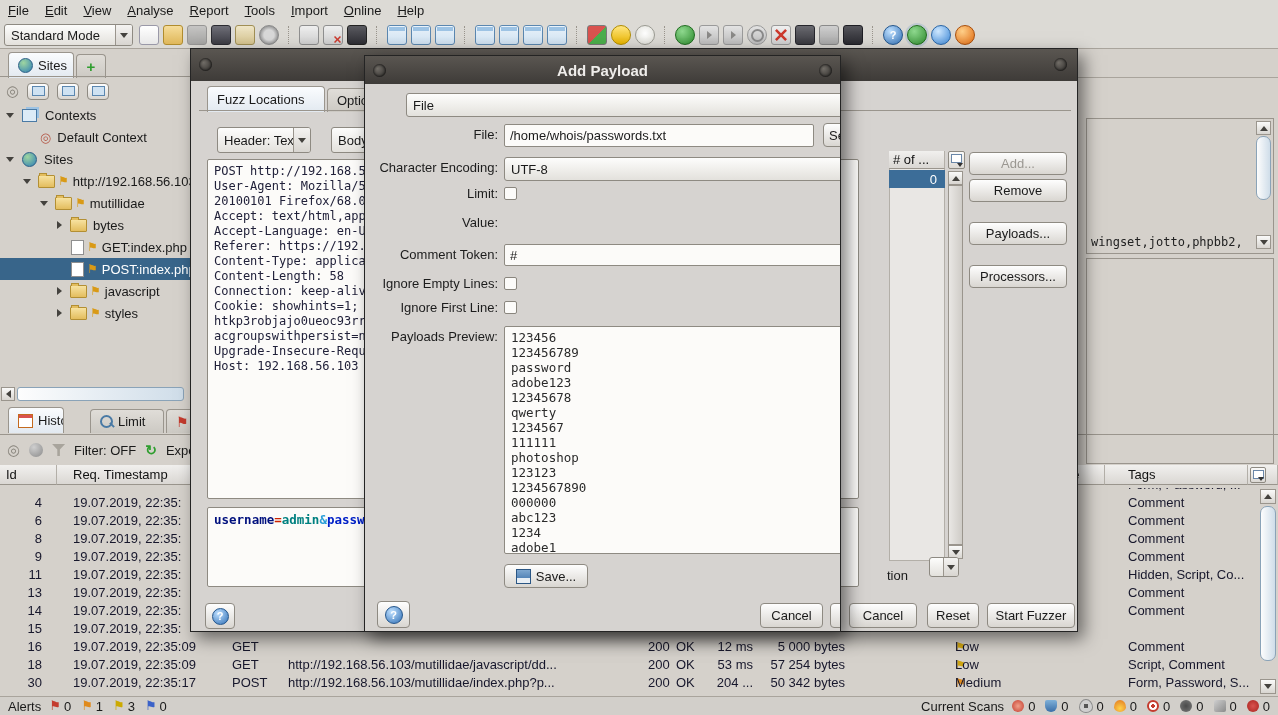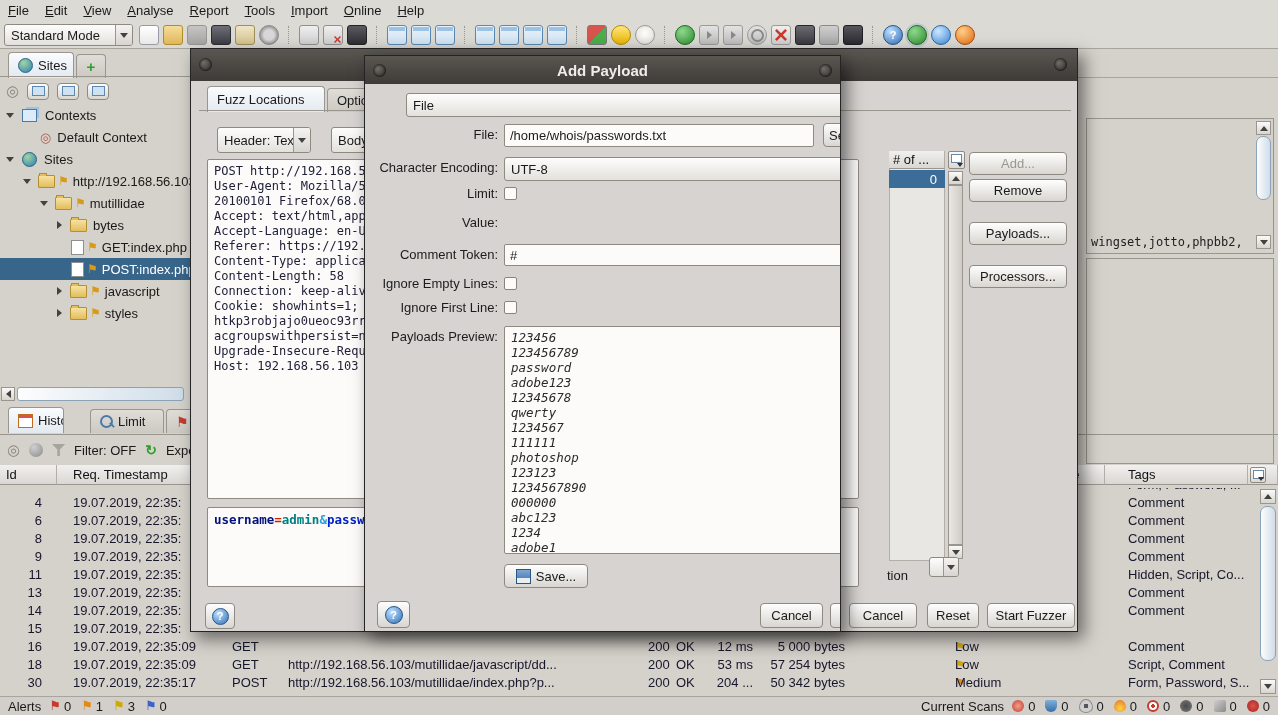--- a/index.html
+++ b/index.html
@@ -578,21 +578,21 @@
       <span>#</span>
     </div>
 
     <div class="plabel" style="left:2px;width:131px;top:220px;">Ignore Empty Lines:</div>
     <div class="cb abs" style="left:139px;top:221px;"></div>
 
     <div class="plabel" style="left:2px;width:131px;top:244px;">Ignore First Line:</div>
     <div class="cb abs" style="left:139px;top:245px;"></div>
 
     <div class="plabel" style="left:2px;width:131px;top:273px;">Payloads Preview:</div>
-    <div class="field mono abs" style="left:139px;top:270px;width:378px;height:228px;display:block;padding:3px 6px;font-size:12.5px;line-height:15px;color:#2a2a2a;font-style:italic;">
+    <div class="field mono abs" style="left:139px;top:270px;width:378px;height:228px;display:block;padding:3px 6px;font-size:12.5px;line-height:15px;color:#2a2a2a;">
       <div>123456</div>
       <div>123456789</div>
       <div>password</div>
       <div>adobe123</div>
       <div>12345678</div>
       <div>qwerty</div>
       <div>1234567</div>
       <div>111111</div>
       <div>photoshop</div>
       <div>123123</div>

